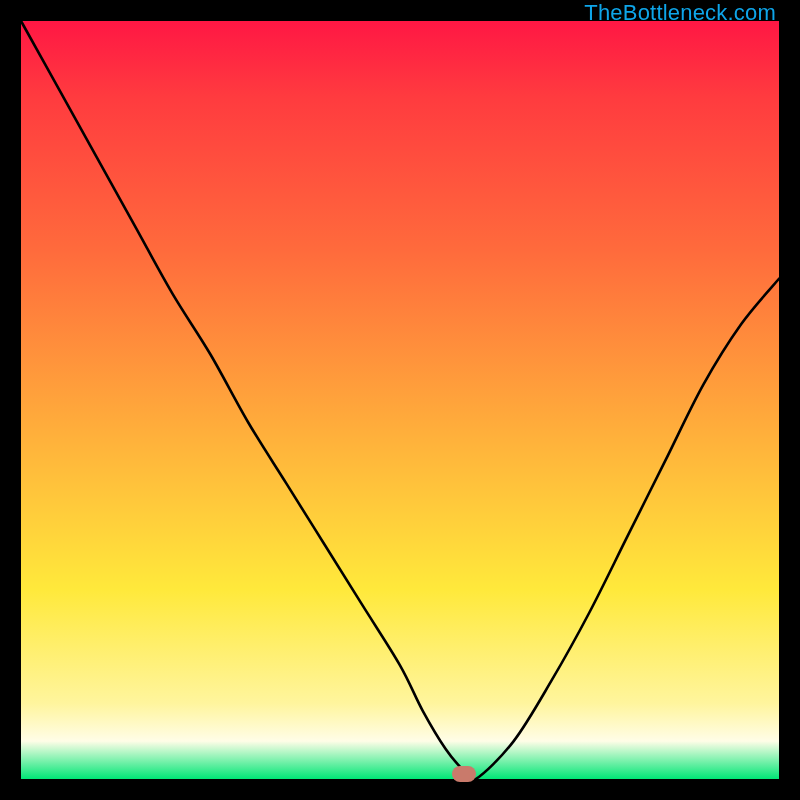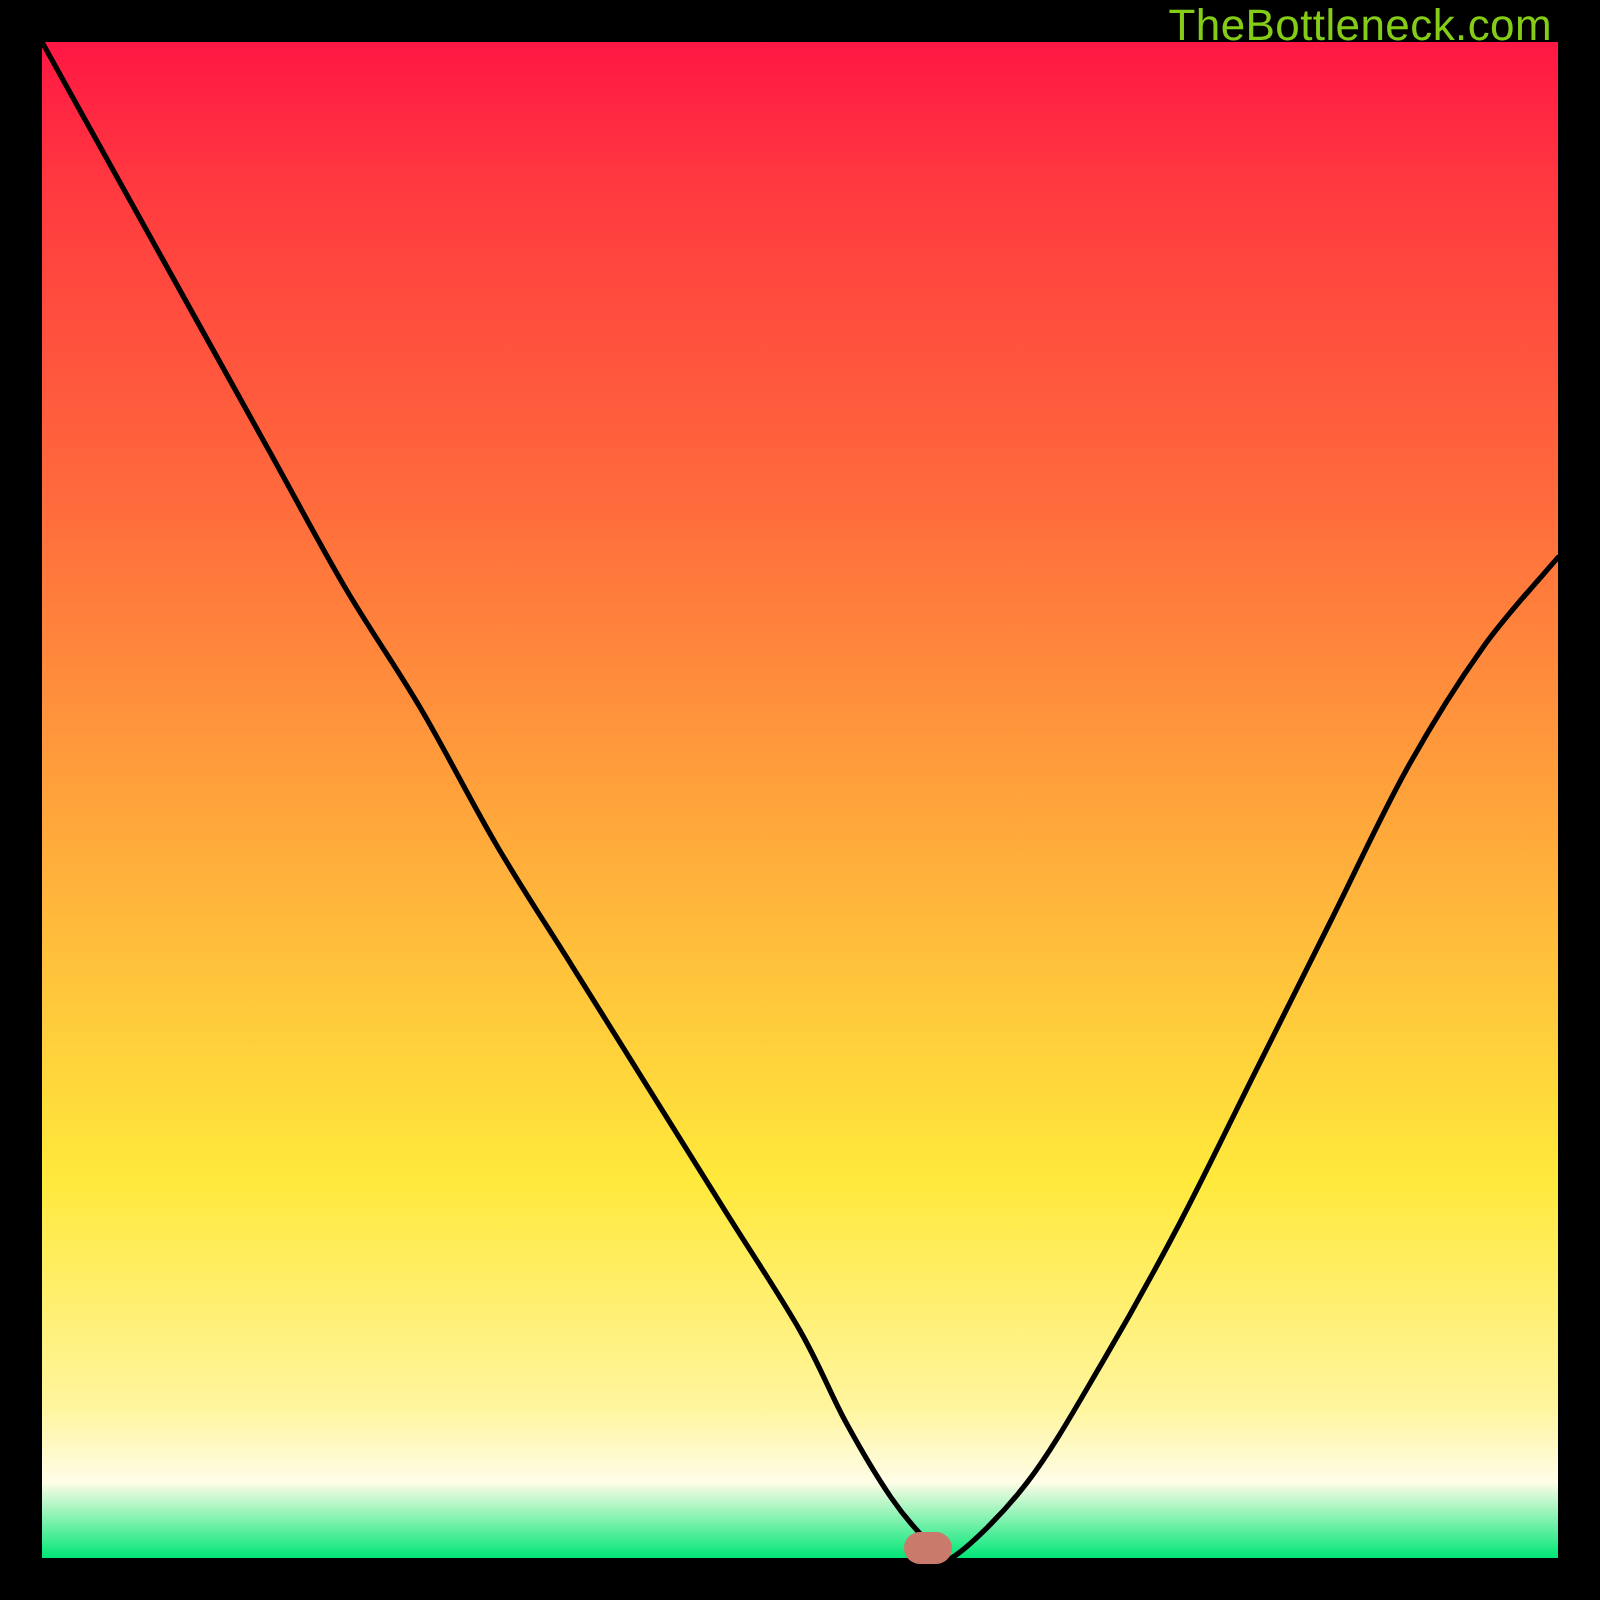--- a/index.html
+++ b/index.html
@@ -35,21 +35,21 @@
       #ffe93b 75%,
       #fff59d 90%,
       #fffde7 95%,
       #00e676 100%
     );
   }
   .watermark {
     position: absolute;
     top: 0px;
     right: 24px;
-    color: #84cc16;
+    color: #0ea5e9;
     font-size: 22px;
     font-weight: 500;
     letter-spacing: 0.2px;
     user-select: none;
   }
   svg.curve {
     position: absolute;
     left: 0;
     top: 0;
     width: 758px;

